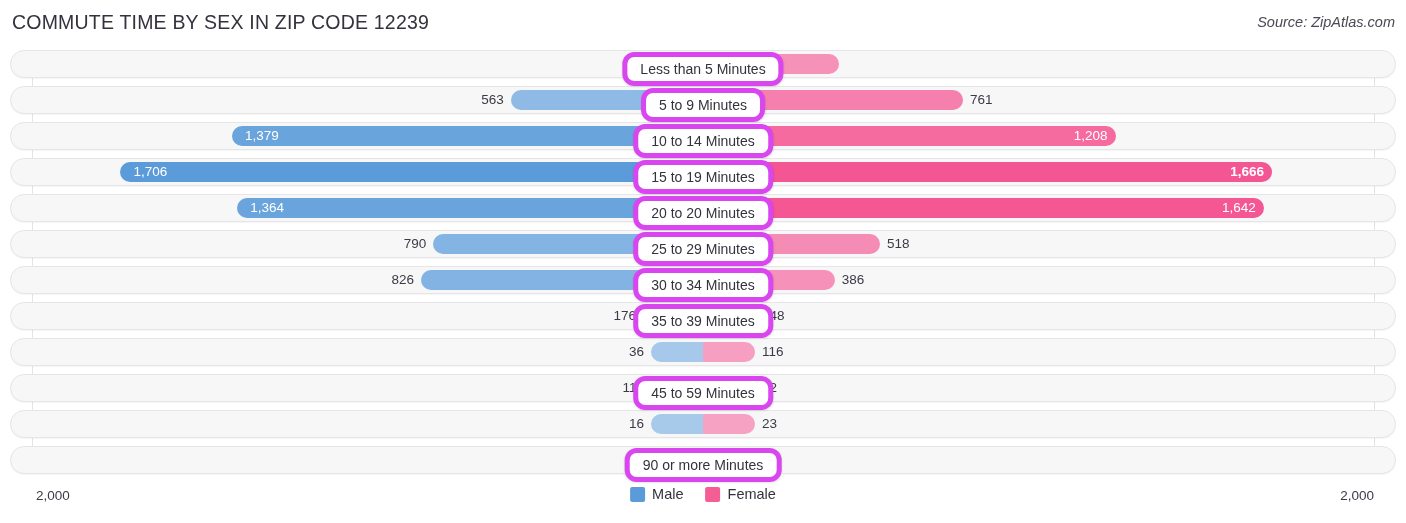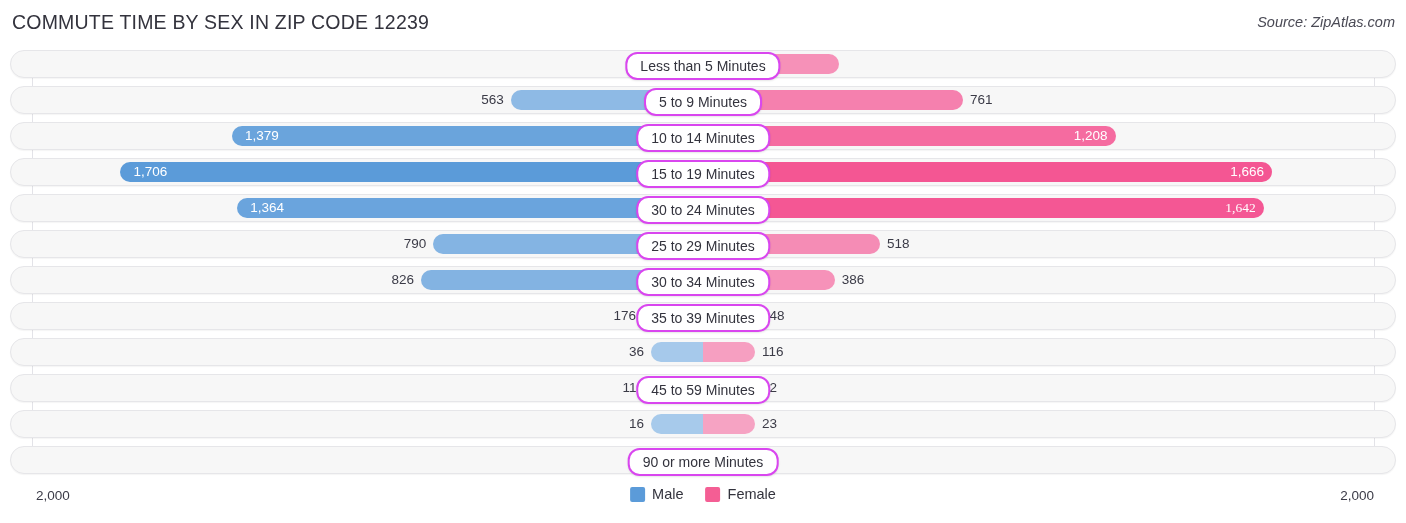--- a/index.html
+++ b/index.html
@@ -61,21 +61,21 @@
   .val-out{color:#3b3b47;}
   .val-in{color:#ffffff;}
   .val-male-out{text-align:right;}
   .val-female-out{text-align:left;}
 
   
   .cat-pill{
     position:absolute;top:1px;height:24px;line-height:24px;
     left:50%;transform:translateX(-50%);
     background:#ffffff;
-    border:2px solid #d946ef;
+    border:5px solid #d946ef;
     border-radius:12px;
     padding:0 13px;
     font-size:14px;color:#33333d;
     white-space:nowrap;
     box-shadow:0 1px 2px rgba(0,0,0,.10);
     z-index:5;
   }
   
   #footer{position:absolute;left:0;top:478px;width:1406px;height:45px;}
   #axis-left{position:absolute;left:36px;top:10px;font-size:13.5px;color:#3b3b47;}
@@ -125,31 +125,31 @@
           <div class="val val-male-out val-in" style="right: auto; left: 234.071px; text-align: left; padding-left: 0px;">1,379</div>
           <div class="val val-female-out val-in" style="left: calc(50% + 360.532px); width: 44px; text-align: right;">1,208</div>
           <div class="cat-pill">10 to 14 Minutes</div>
         </div>
       </div>
       <div class="row" style="top: 112px;">
         <div class="row-inner">
           <div class="bar bar-male" style="width: 582.599px; background: rgb(91, 155, 217);"></div>
           <div class="bar bar-female" style="width: 568.939px; background: rgb(244, 86, 147);"></div>
           <div class="val val-male-out val-in" style="right: auto; left: 122.401px; text-align: left; padding-left: 0px;">1,706</div>
-          <div class="val val-female-out val-in" style="left: calc(50% + 516.939px); width: 44px; text-align: right;">1,666</div>
+          <div class="val val-female-out val-in" style="left: calc(50% + 516.939px); width: 44px; text-align: right; font-weight: bold;">1,666</div>
           <div class="cat-pill">15 to 19 Minutes</div>
         </div>
       </div>
       <div class="row" style="top: 148px;">
         <div class="row-inner">
           <div class="bar bar-male" style="width: 465.806px; background: rgb(106, 164, 221);"></div>
           <div class="bar bar-female" style="width: 560.743px; background: rgb(244, 87, 148);"></div>
           <div class="val val-male-out val-in" style="right: auto; left: 239.194px; text-align: left; padding-left: 0px;">1,364</div>
-          <div class="val val-female-out val-in" style="left: calc(50% + 508.743px); width: 44px; text-align: right; font-family: Liberation Serif, serif;">1,642</div>
-          <div class="cat-pill">30 to 24 Minutes</div>
+          <div class="val val-female-out val-in" style="left: calc(50% + 508.743px); width: 44px; text-align: right;">1,642</div>
+          <div class="cat-pill">20 to 20 Minutes</div>
         </div>
       </div>
       <div class="row" style="top: 184px;">
         <div class="row-inner">
           <div class="bar bar-male" style="width: 269.785px; background: rgb(132, 180, 227);"></div>
           <div class="bar bar-female" style="width: 176.897px; background: rgb(245, 140, 181);"></div>
           <div class="val val-male-out val-out" style="right: calc(50% + 276.785px);">790</div>
           <div class="val val-female-out val-out" style="left: calc(50% + 183.897px);">518</div>
           <div class="cat-pill">25 to 29 Minutes</div>
         </div>

